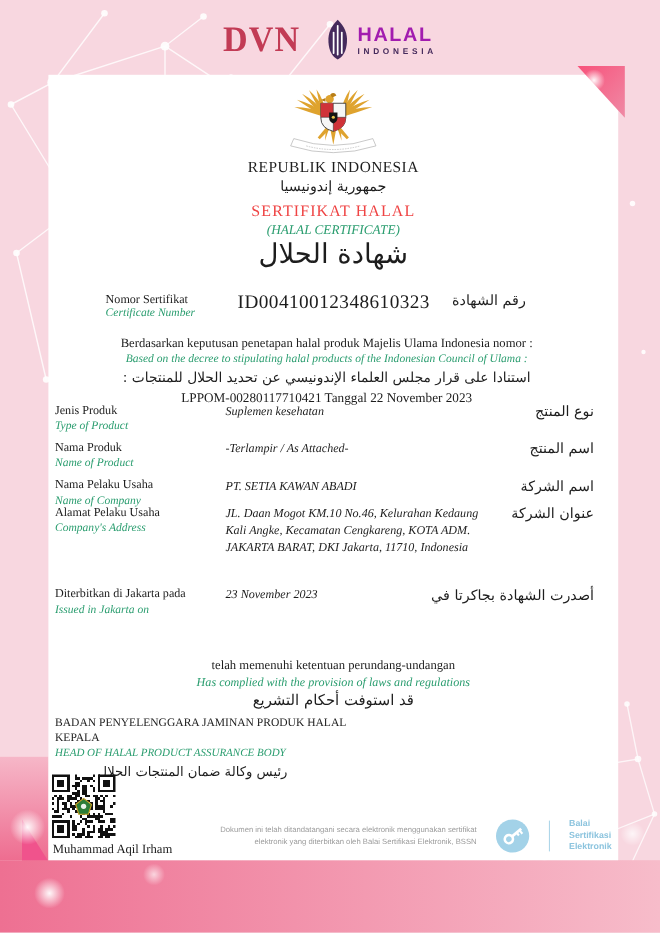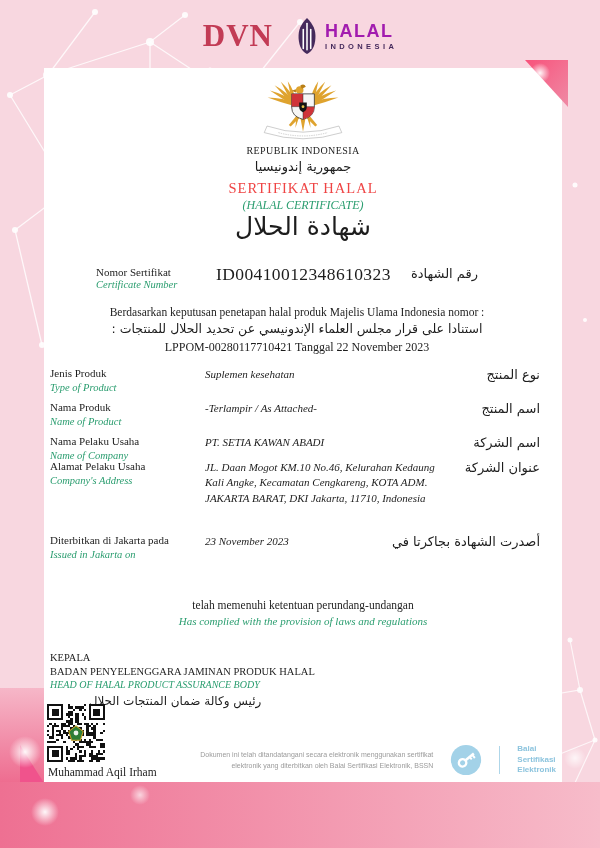--- a/index.html
+++ b/index.html
@@ -16,21 +16,21 @@
   .halal-title{font-family:"Liberation Sans",sans-serif;font-weight:800;font-size:18px;
                letter-spacing:1.5px;color:#a21caf;}
   .halal-sub{font-family:"Liberation Sans",sans-serif;font-weight:700;font-size:7.5px;
              letter-spacing:3.4px;color:#452a5c;margin-top:3px;}
   .page{position:absolute;left:44px;top:68px;width:518px;height:714px;background:#ffffff;z-index:1;}
   .corner-tri{position:absolute;left:0;top:0;z-index:2;pointer-events:none;}
 
   .garuda{position:absolute;left:50%;top:5px;transform:translateX(-50%);}
 
   .title-stack{position:absolute;top:78px;left:0;right:0;text-align:center;line-height:1;}
-  .t-country{font-size:10px;letter-spacing:.4px;}
+  .t-country{font-size:14px;letter-spacing:.4px;}
   .green{color:#2a9d6f;font-style:italic;}
   .t-country-en{font-size:12px;margin-top:3px;}
   .ar{font-family:"DejaVu Sans",sans-serif;direction:rtl;}
   .t-country-ar{font-size:13px;margin-top:4px;}
   .t-cert{font-size:14.5px;letter-spacing:1px;color:#ef4444;margin-top:8px;}
   .t-cert-en{font-size:12px;margin-top:3px;}
   .t-cert-ar{font-size:25px;margin-top:3px;}
 
   .certnum-row{position:absolute;top:196px;left:0;right:0;}
   .certnum-label{position:absolute;left:52px;top:2px;font-size:11px;line-height:1.2;}
@@ -221,20 +221,21 @@
       <div class="certnum-label">
         <div>Nomor Sertifikat</div>
         <div class="green">Certificate Number</div>
       </div>
       <div class="certnum-value">ID00410012348610323</div>
       <div class="certnum-ar ar">رقم الشهادة</div>
     </div>
 
     <div class="decree">
       <div class="decree-id">Berdasarkan keputusan penetapan halal produk Majelis Ulama Indonesia nomor :</div>
+      <div class="decree-en green">Based on the decree to stipulating halal products of the Indonesian Council of Ulama :</div>
       <div class="decree-ar ar">استنادا على قرار مجلس العلماء الإندونيسي عن تحديد الحلال للمنتجات :</div>
       <div class="decree-num">LPPOM-00280117710421 Tanggal 22 November 2023</div>
     </div>
 
     <div class="field-row r0">
       <div class="f-label">
         <div>Jenis Produk</div>
         <div class="green">Type of Product</div>
       </div>
       <div class="f-value">Suplemen kesehatan</div>
@@ -269,25 +270,26 @@
         <div>Diterbitkan di Jakarta pada</div>
         <div class="green">Issued in Jakarta  on</div>
       </div>
       <div class="f-value">23 November 2023</div>
       <div class="f-ar ar">أصدرت الشهادة بجاكرتا في</div>
     </div>
 
     <div class="compliance">
       <div class="comp-id">telah memenuhi ketentuan perundang-undangan</div>
       <div class="comp-en green">Has complied with the provision of laws and regulations</div>
+      <div class="comp-ar ar">قد استوفت أحكام التشريع</div>
     </div>
 
     <div class="signatory">
+      <div>BADAN PENYELENGGARA JAMINAN PRODUK HALAL</div>
       <div>KEPALA</div>
-      <div>BADAN PENYELENGGARA JAMINAN PRODUK HALAL</div>
       <div class="green sig-en">HEAD OF HALAL PRODUCT ASSURANCE BODY</div>
       <div class="sig-ar ar">رئيس وكالة ضمان المنتجات الحلال</div>
     </div>
 
     <svg class="qr" viewBox="0 0 25 25" shape-rendering="crispEdges">
         <rect x="9" y="0" width="1" height="1" fill="#111"></rect>
         <rect x="16" y="0" width="1" height="1" fill="#111"></rect>
         <rect x="9" y="1" width="1" height="1" fill="#111"></rect>
         <rect x="10" y="1" width="1" height="1" fill="#111"></rect>
         <rect x="12" y="1" width="1" height="1" fill="#111"></rect>

